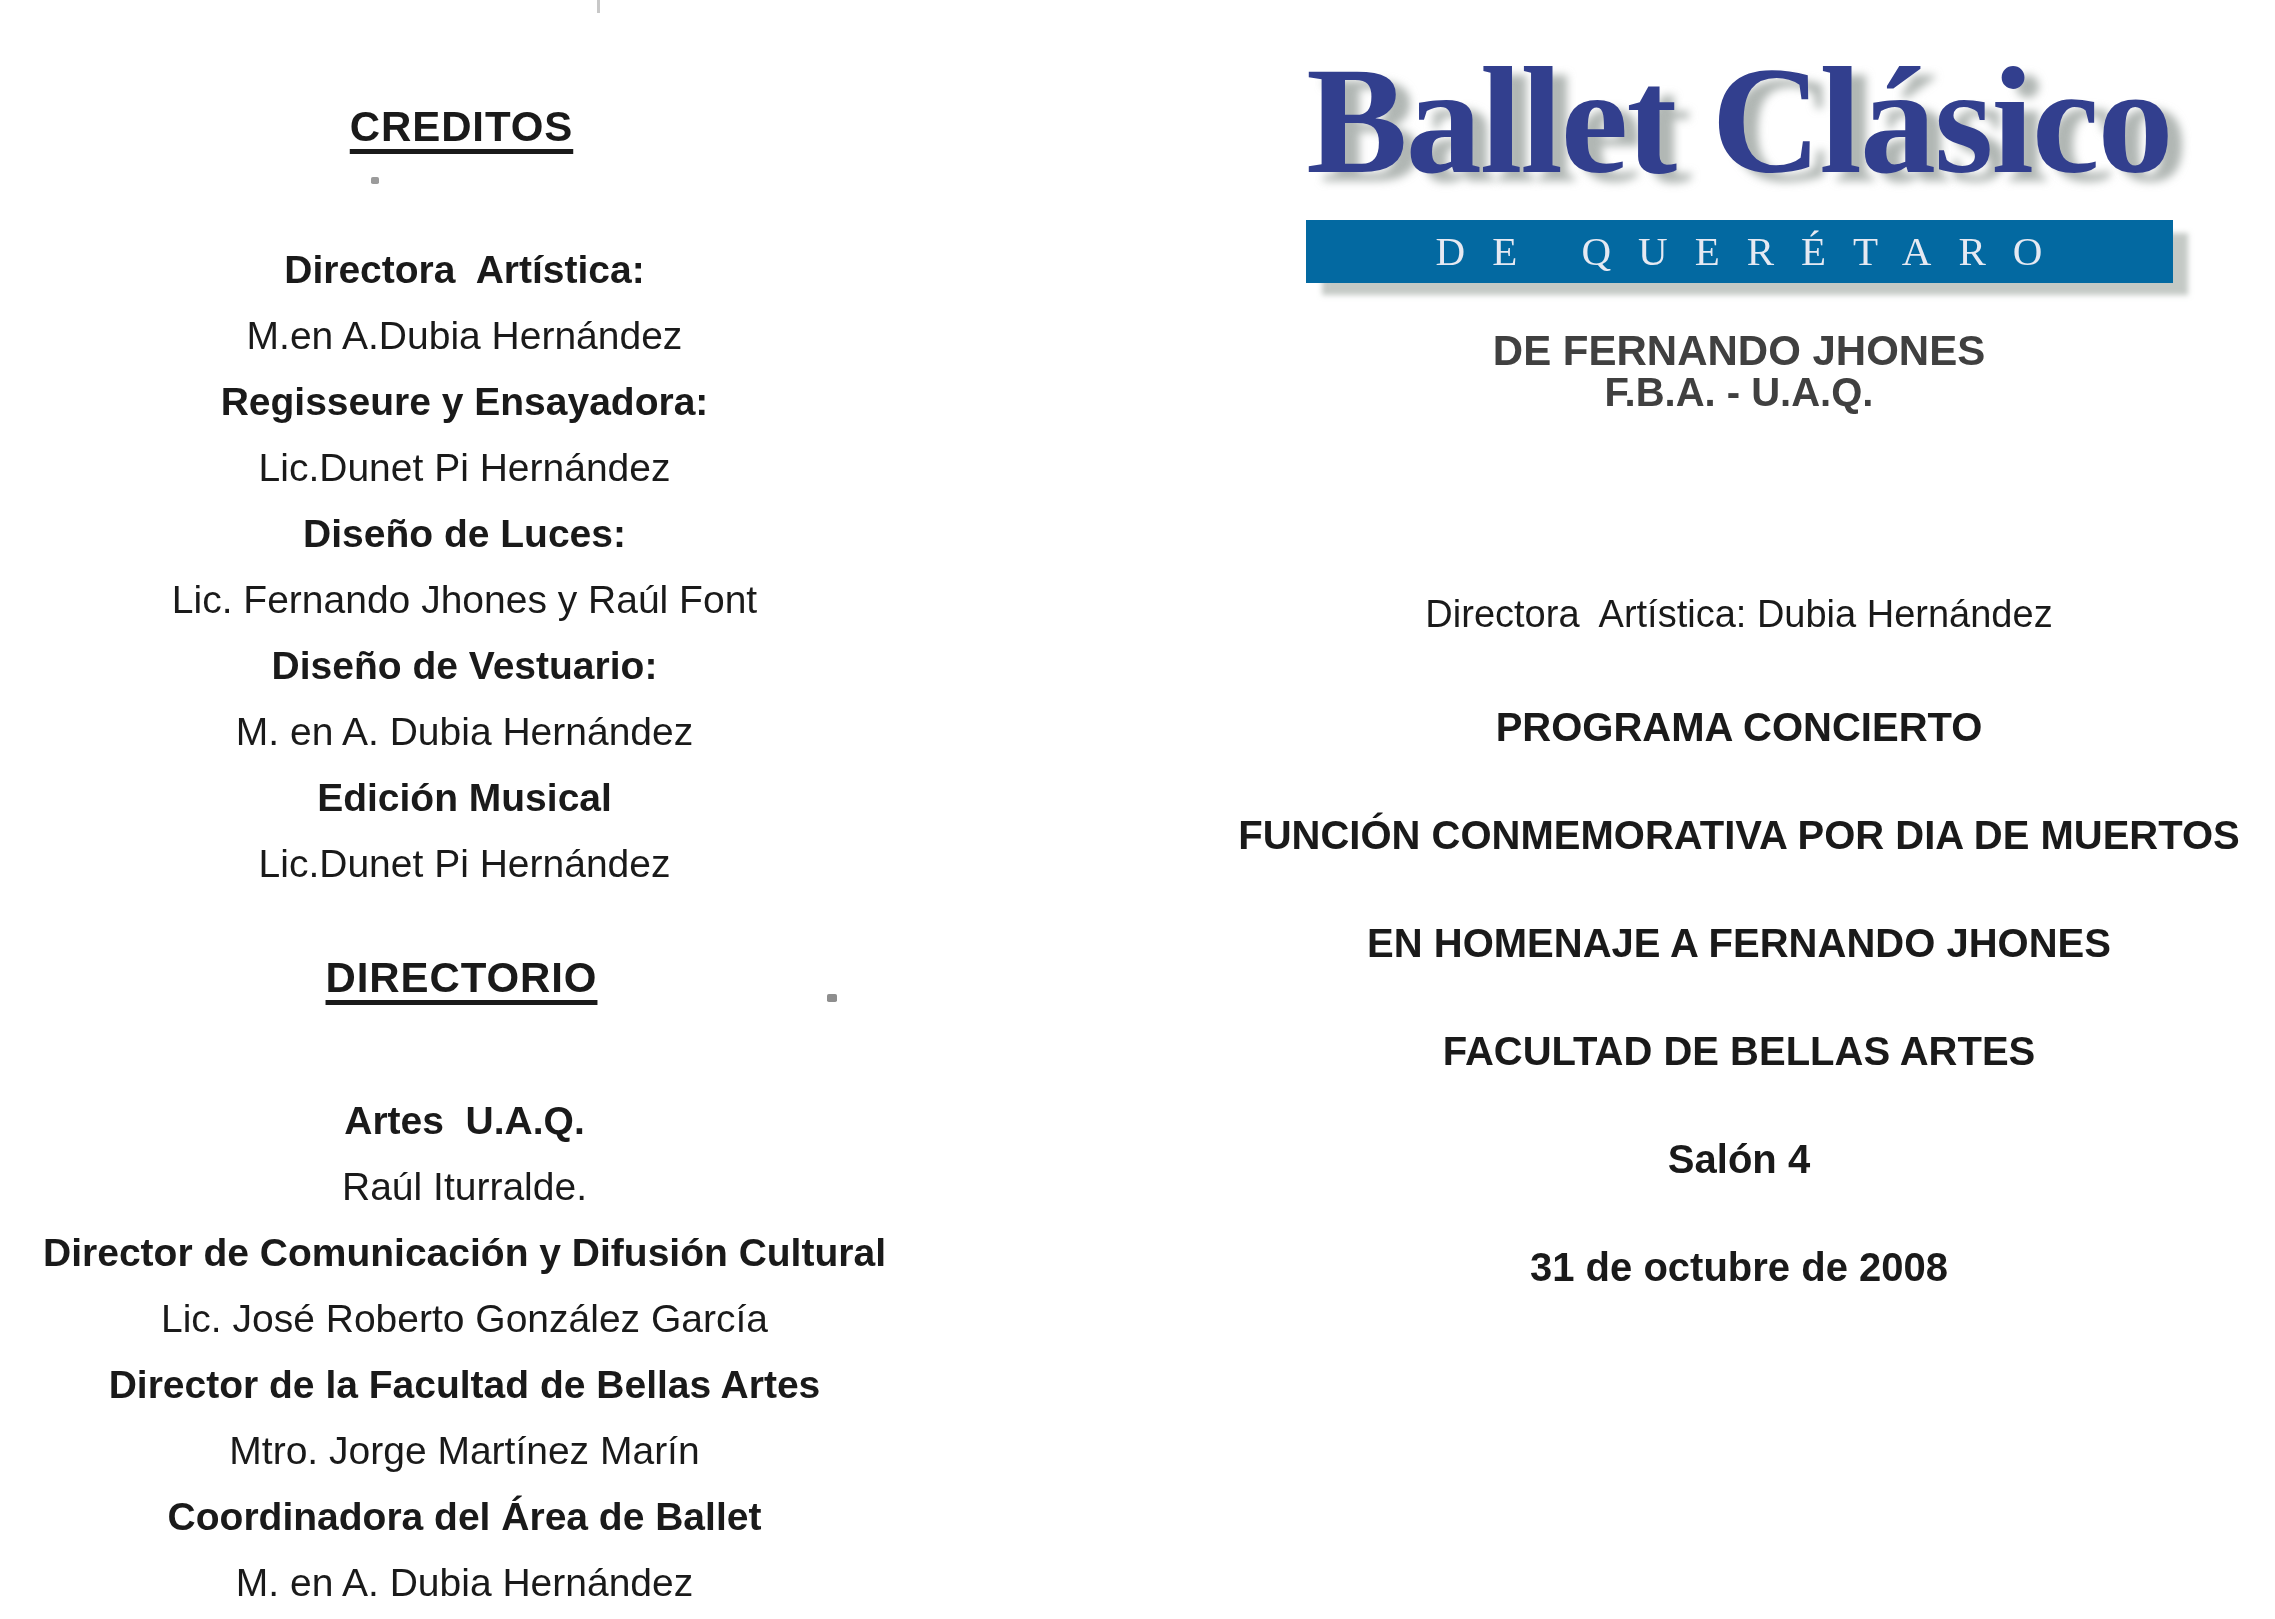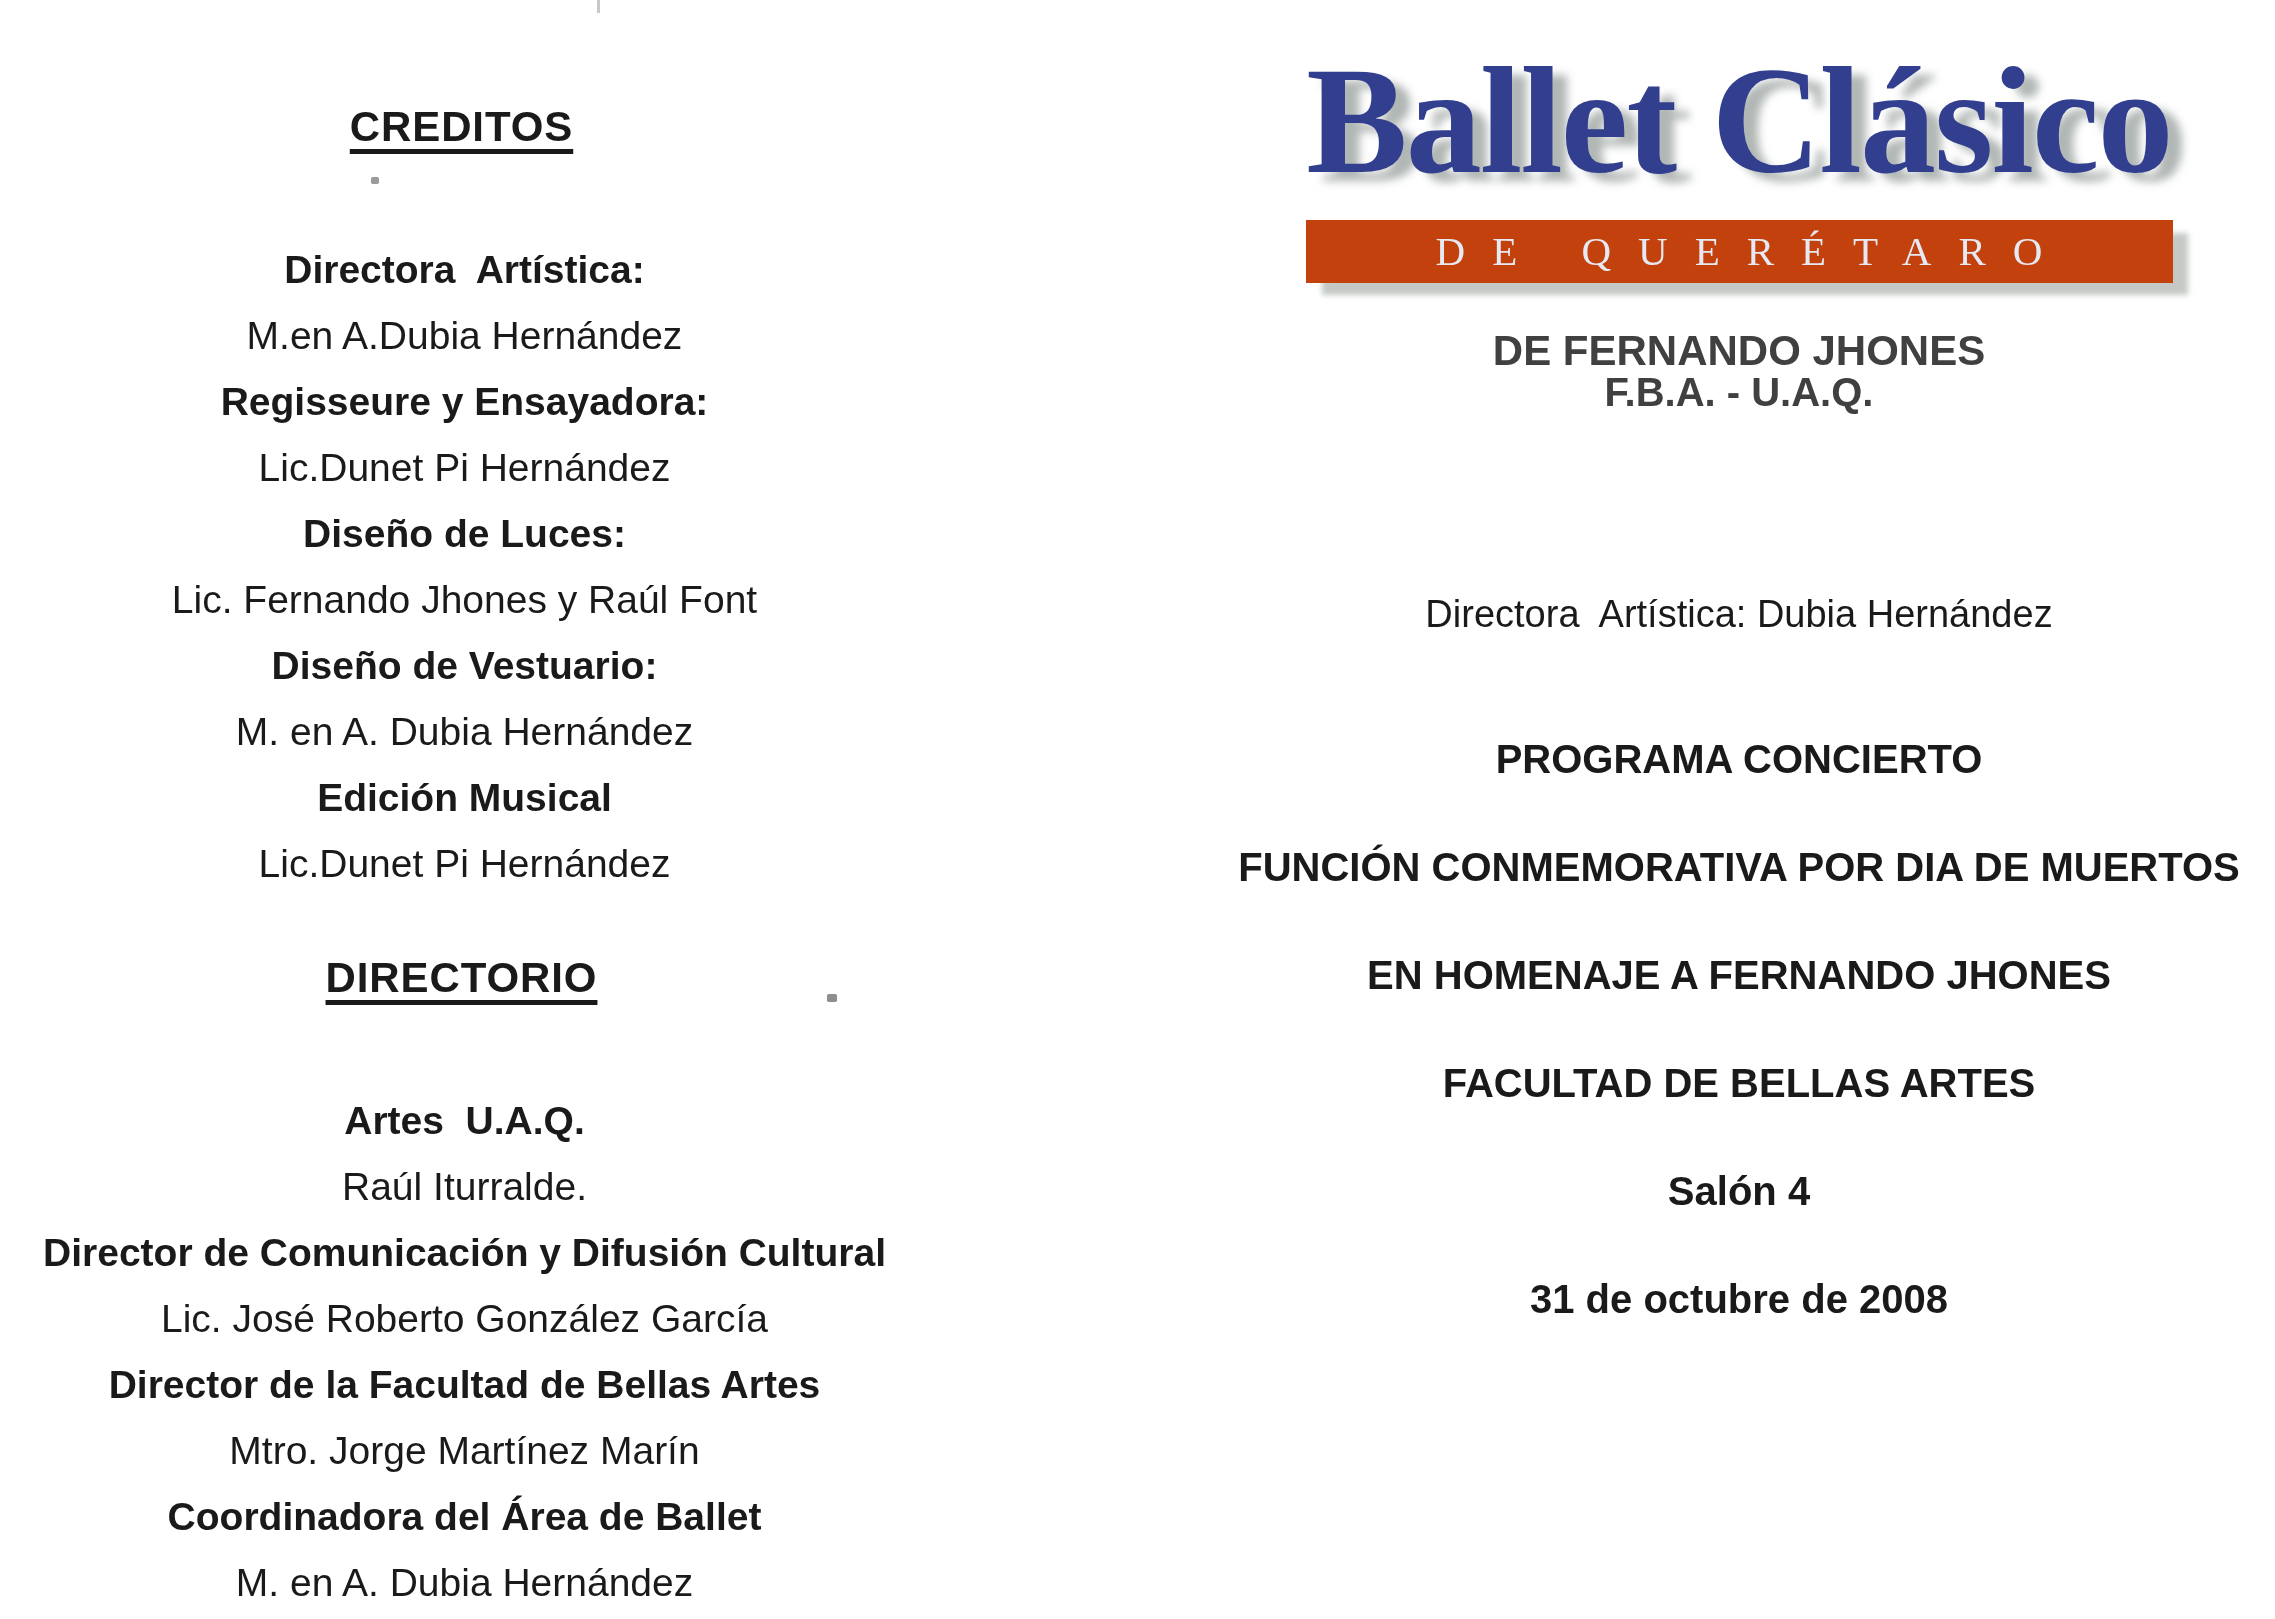--- a/index.html
+++ b/index.html
@@ -35,35 +35,35 @@
     font-weight:bold;
     font-size:152px;line-height:1.1;
     color:#323f8e;
     letter-spacing:-1.8px;
     padding-top:38px;
     text-shadow:14.5px 9px 9px rgba(135,145,140,0.65);
   }
   .logo-banner{
     width:867px;height:63px;line-height:63px;
     margin:14.5px auto 0;
-    background:#c2410c;
+    background:#0369a1;
     color:#e6e9f2;
     font-family:"Liberation Serif","DejaVu Serif",serif;
     font-size:41px;
     letter-spacing:27px;text-indent:27px;
     white-space:nowrap;
     box-shadow:16.3px 12.7px 5.4px rgba(148,156,150,0.55);
   }
 
   
   .blue-line{color:#404040;font-weight:bold;font-size:42px;line-height:1;white-space:pre-wrap;}
   .byline{margin-top:47px;}
   .inst{font-size:40px;}
   .director-line{margin-top:183px;font-size:38px;line-height:1;white-space:pre-wrap;}
-  .program{margin-top:104px;}
+  .program{margin-top:72px;}
   .program-line{font-weight:bold;font-size:40px;line-height:45px;margin-bottom:63px;white-space:pre-wrap;}
 
   
   .speck{position:absolute;background:#9b9b9b;border-radius:1.8px;}
   .speck-1{left:371px;top:177px;width:8.1px;height:7.2px;}
   .speck-2{left:827px;top:994px;width:10px;height:8.1px;background:#8e8e8e;}
   .scan-line-top{position:absolute;left:597px;top:0;width:2.7px;height:12.7px;background:#c8c8c8;}
 </style>
 </head>
 <body>

